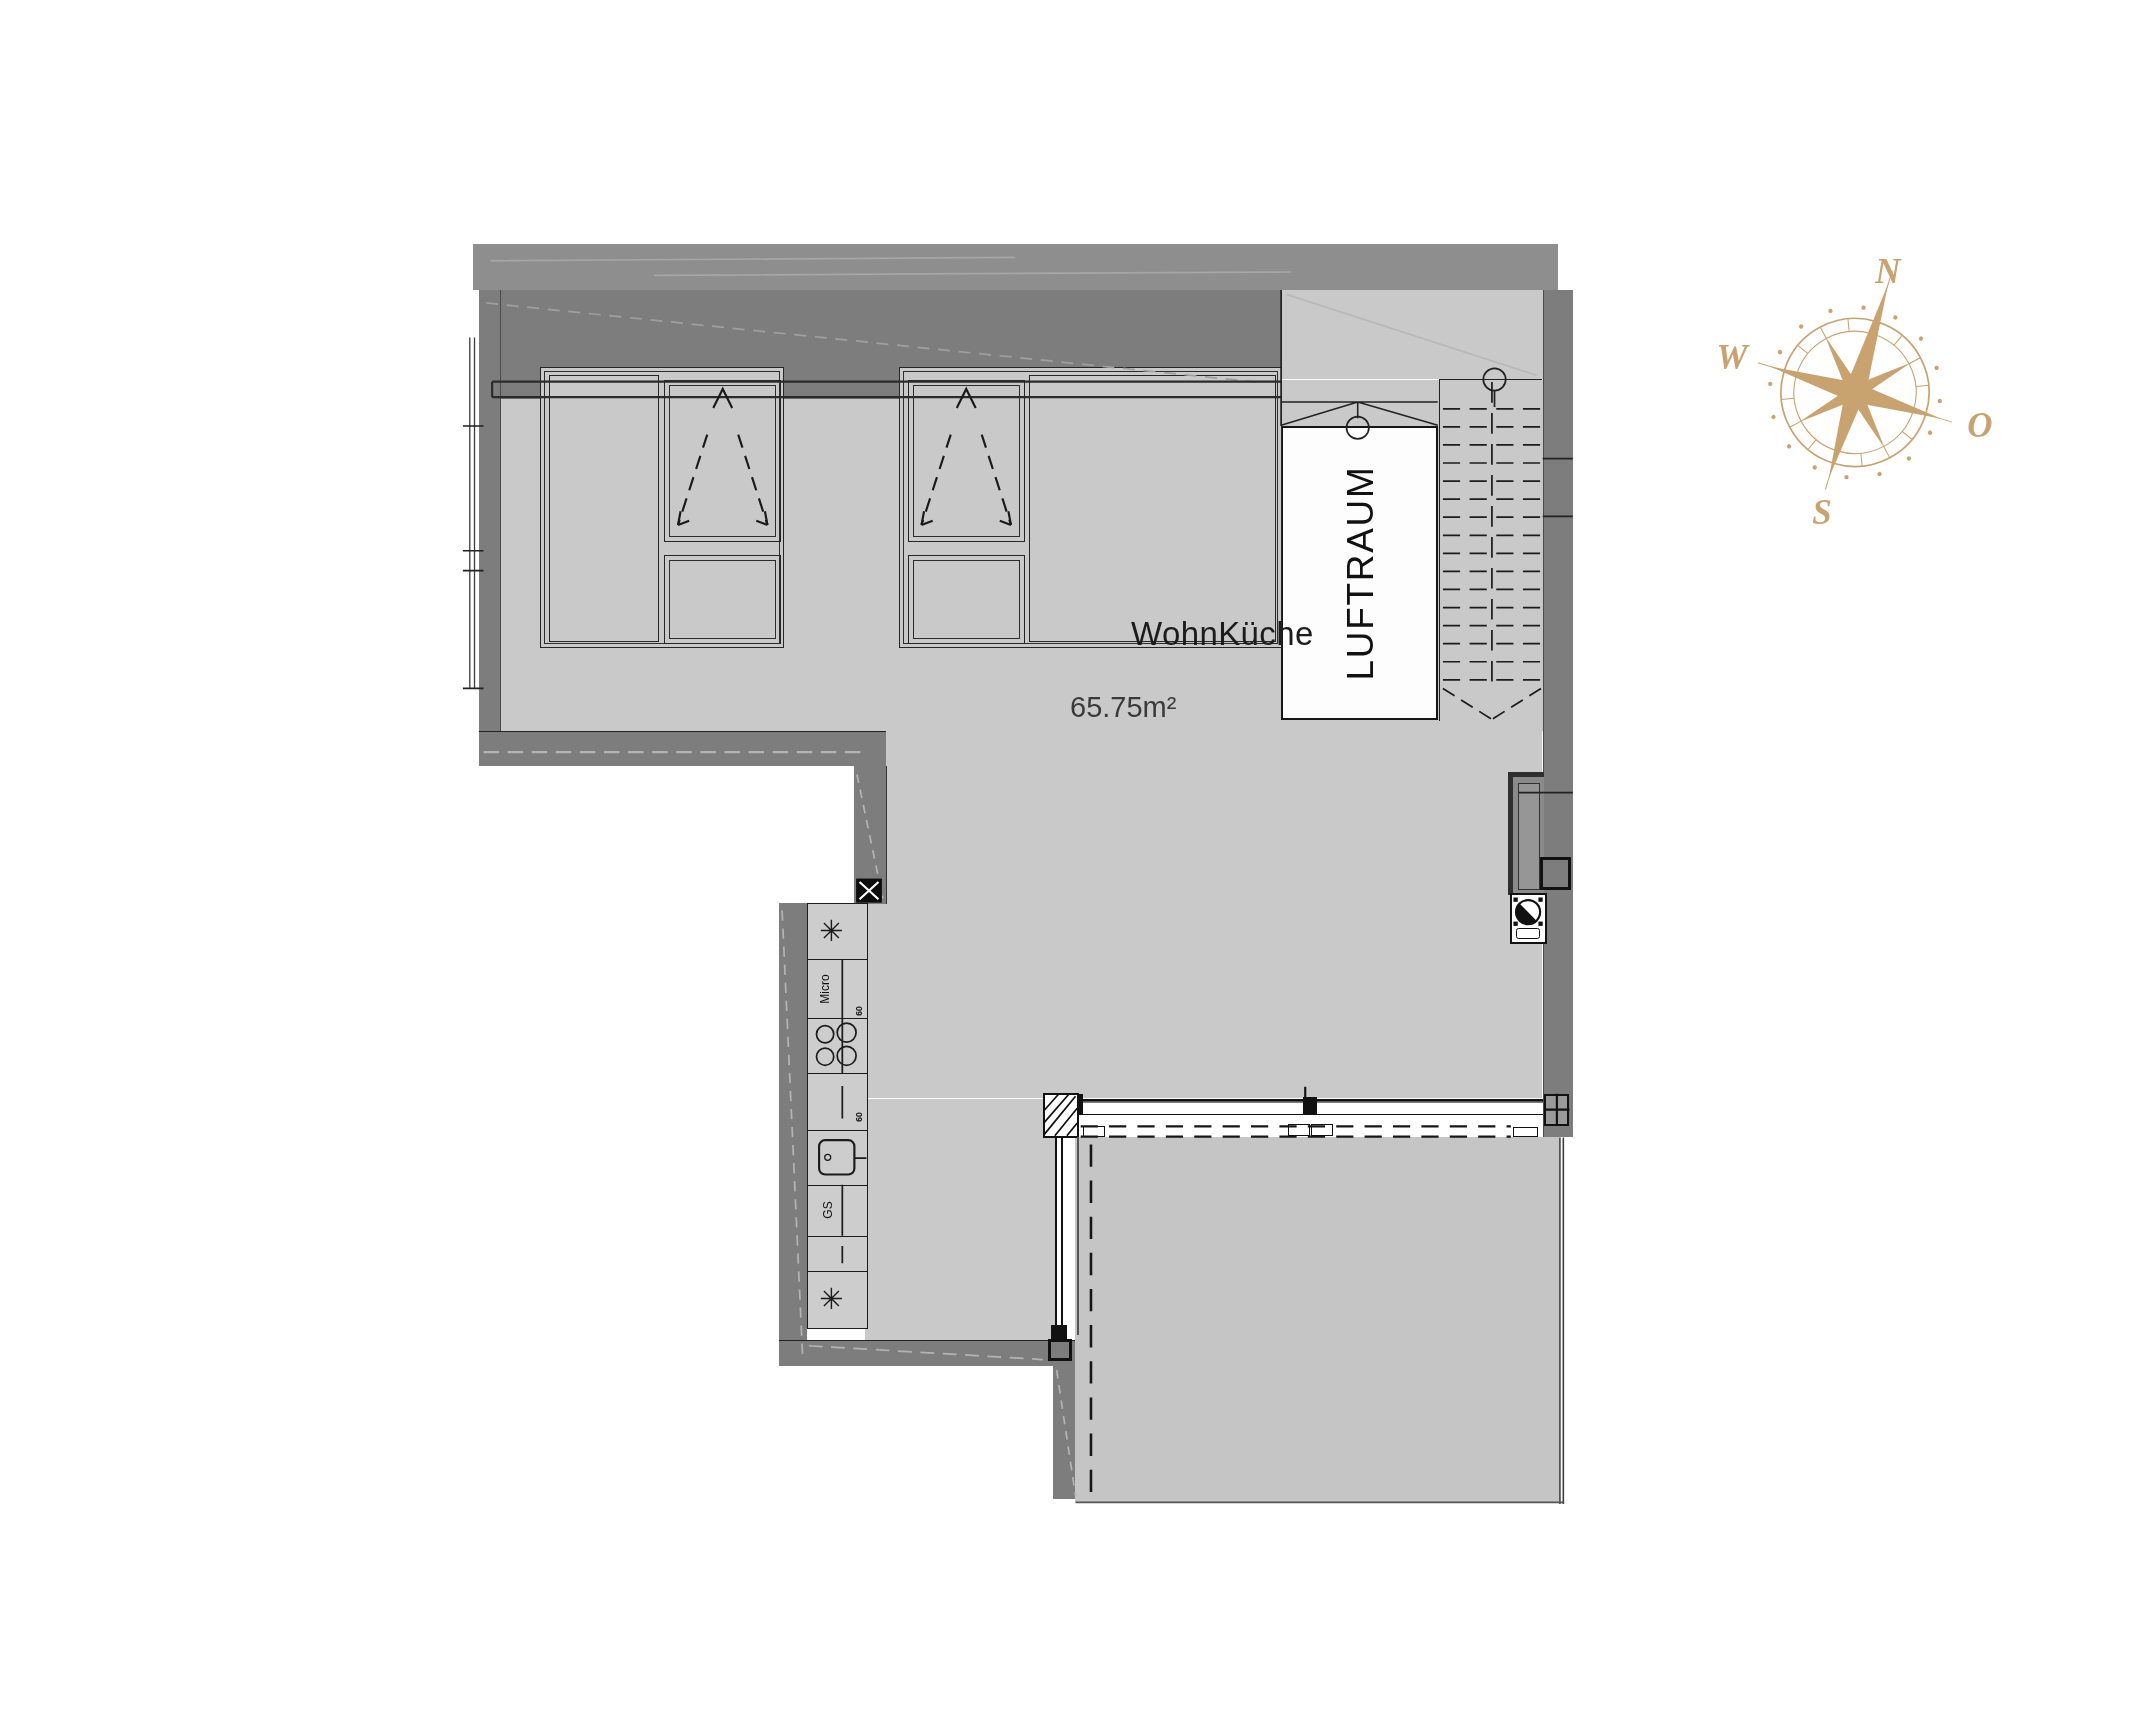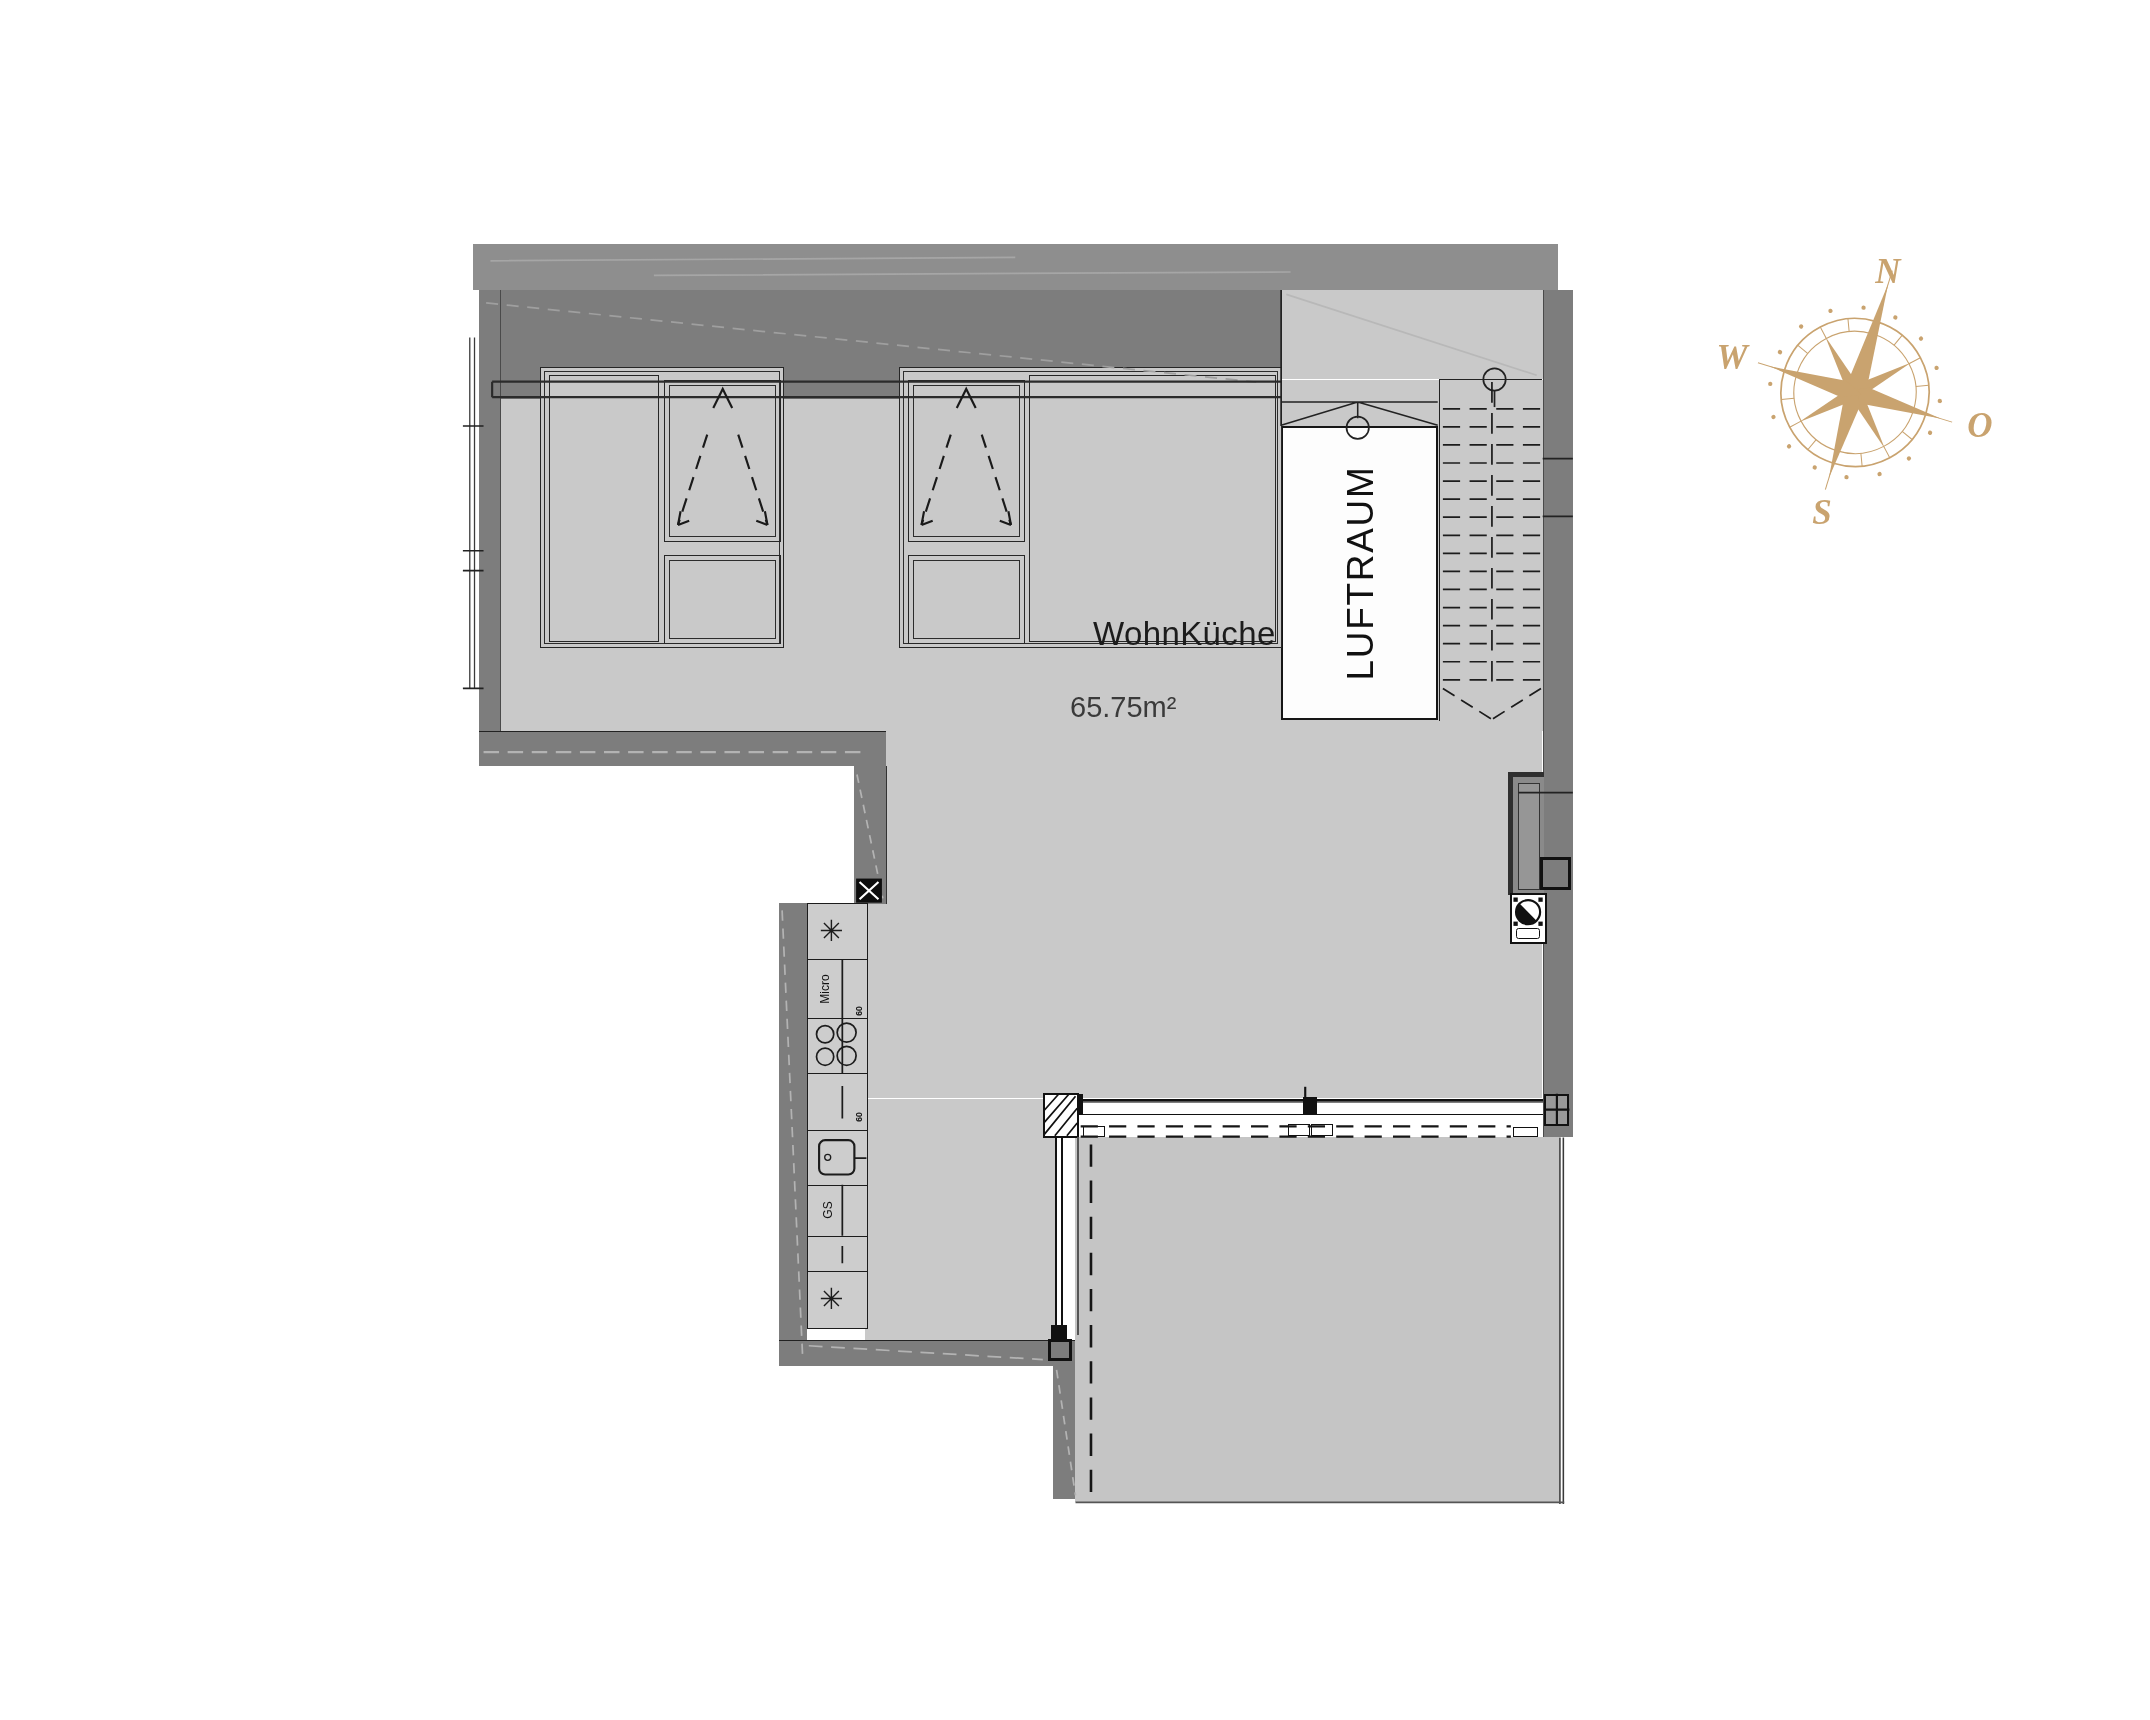--- a/index.html
+++ b/index.html
@@ -82,21 +82,21 @@
     <div class="inset" style="inset:3.4px;"></div>
   </div>
   <div class="abs" style="left:908px;top:380px;width:117px;height:162px;border:1.7px solid #262626;box-sizing:border-box;">
       <div class="inset"></div>
     </div>
   <div class="abs" style="left:908px;top:555px;width:117px;height:89px;border:1.7px solid #262626;box-sizing:border-box;">
       <div class="inset"></div>
     </div>
   <div class="abs" style="left:1029px;top:375px;width:247px;height:267px;border:1.7px solid #262626;box-sizing:border-box;"></div>
 
-  <div class="lbl room-name" style="left:1093px;top:615px;">WohnKüche</div>
+  <div class="lbl room-name" style="left:1131px;top:615px;">WohnKüche</div>
   <div class="lbl room-area" style="left:1070px;top:691px;text-align:center;">65.75m²</div>
   <div class="lbl room-name" style="left:1172px;top:1236px;width:189px;text-align:center;">Terrasse</div>
   <div class="lbl room-area" style="left:1172px;top:1275px;width:181px;text-align:center;">20.01m²</div>
 
   <div class="abs" style="left:1075px;top:1137px;width:484px;height:365px;background:#c5c5c5;"></div>
 
   <div class="abs" style="left:1079px;top:1099px;width:464px;height:15.5px;background:#fff;border-top:2.6px solid #111;border-bottom:1.7px solid #111;box-sizing:border-box;box-shadow:inset 0 1.7px 0 #555;"></div>
   <div class="abs" style="left:1303px;top:1097px;width:13.8px;height:18px;background:#111;"></div>
   <div class="abs" style="left:1074px;top:1094px;width:8.6px;height:20.6px;background:#111;"></div>
   <div class="abs" style="left:1043px;top:1093px;width:36px;height:45px;background:#fff;border:2.2px solid #111;box-sizing:border-box;"></div>

